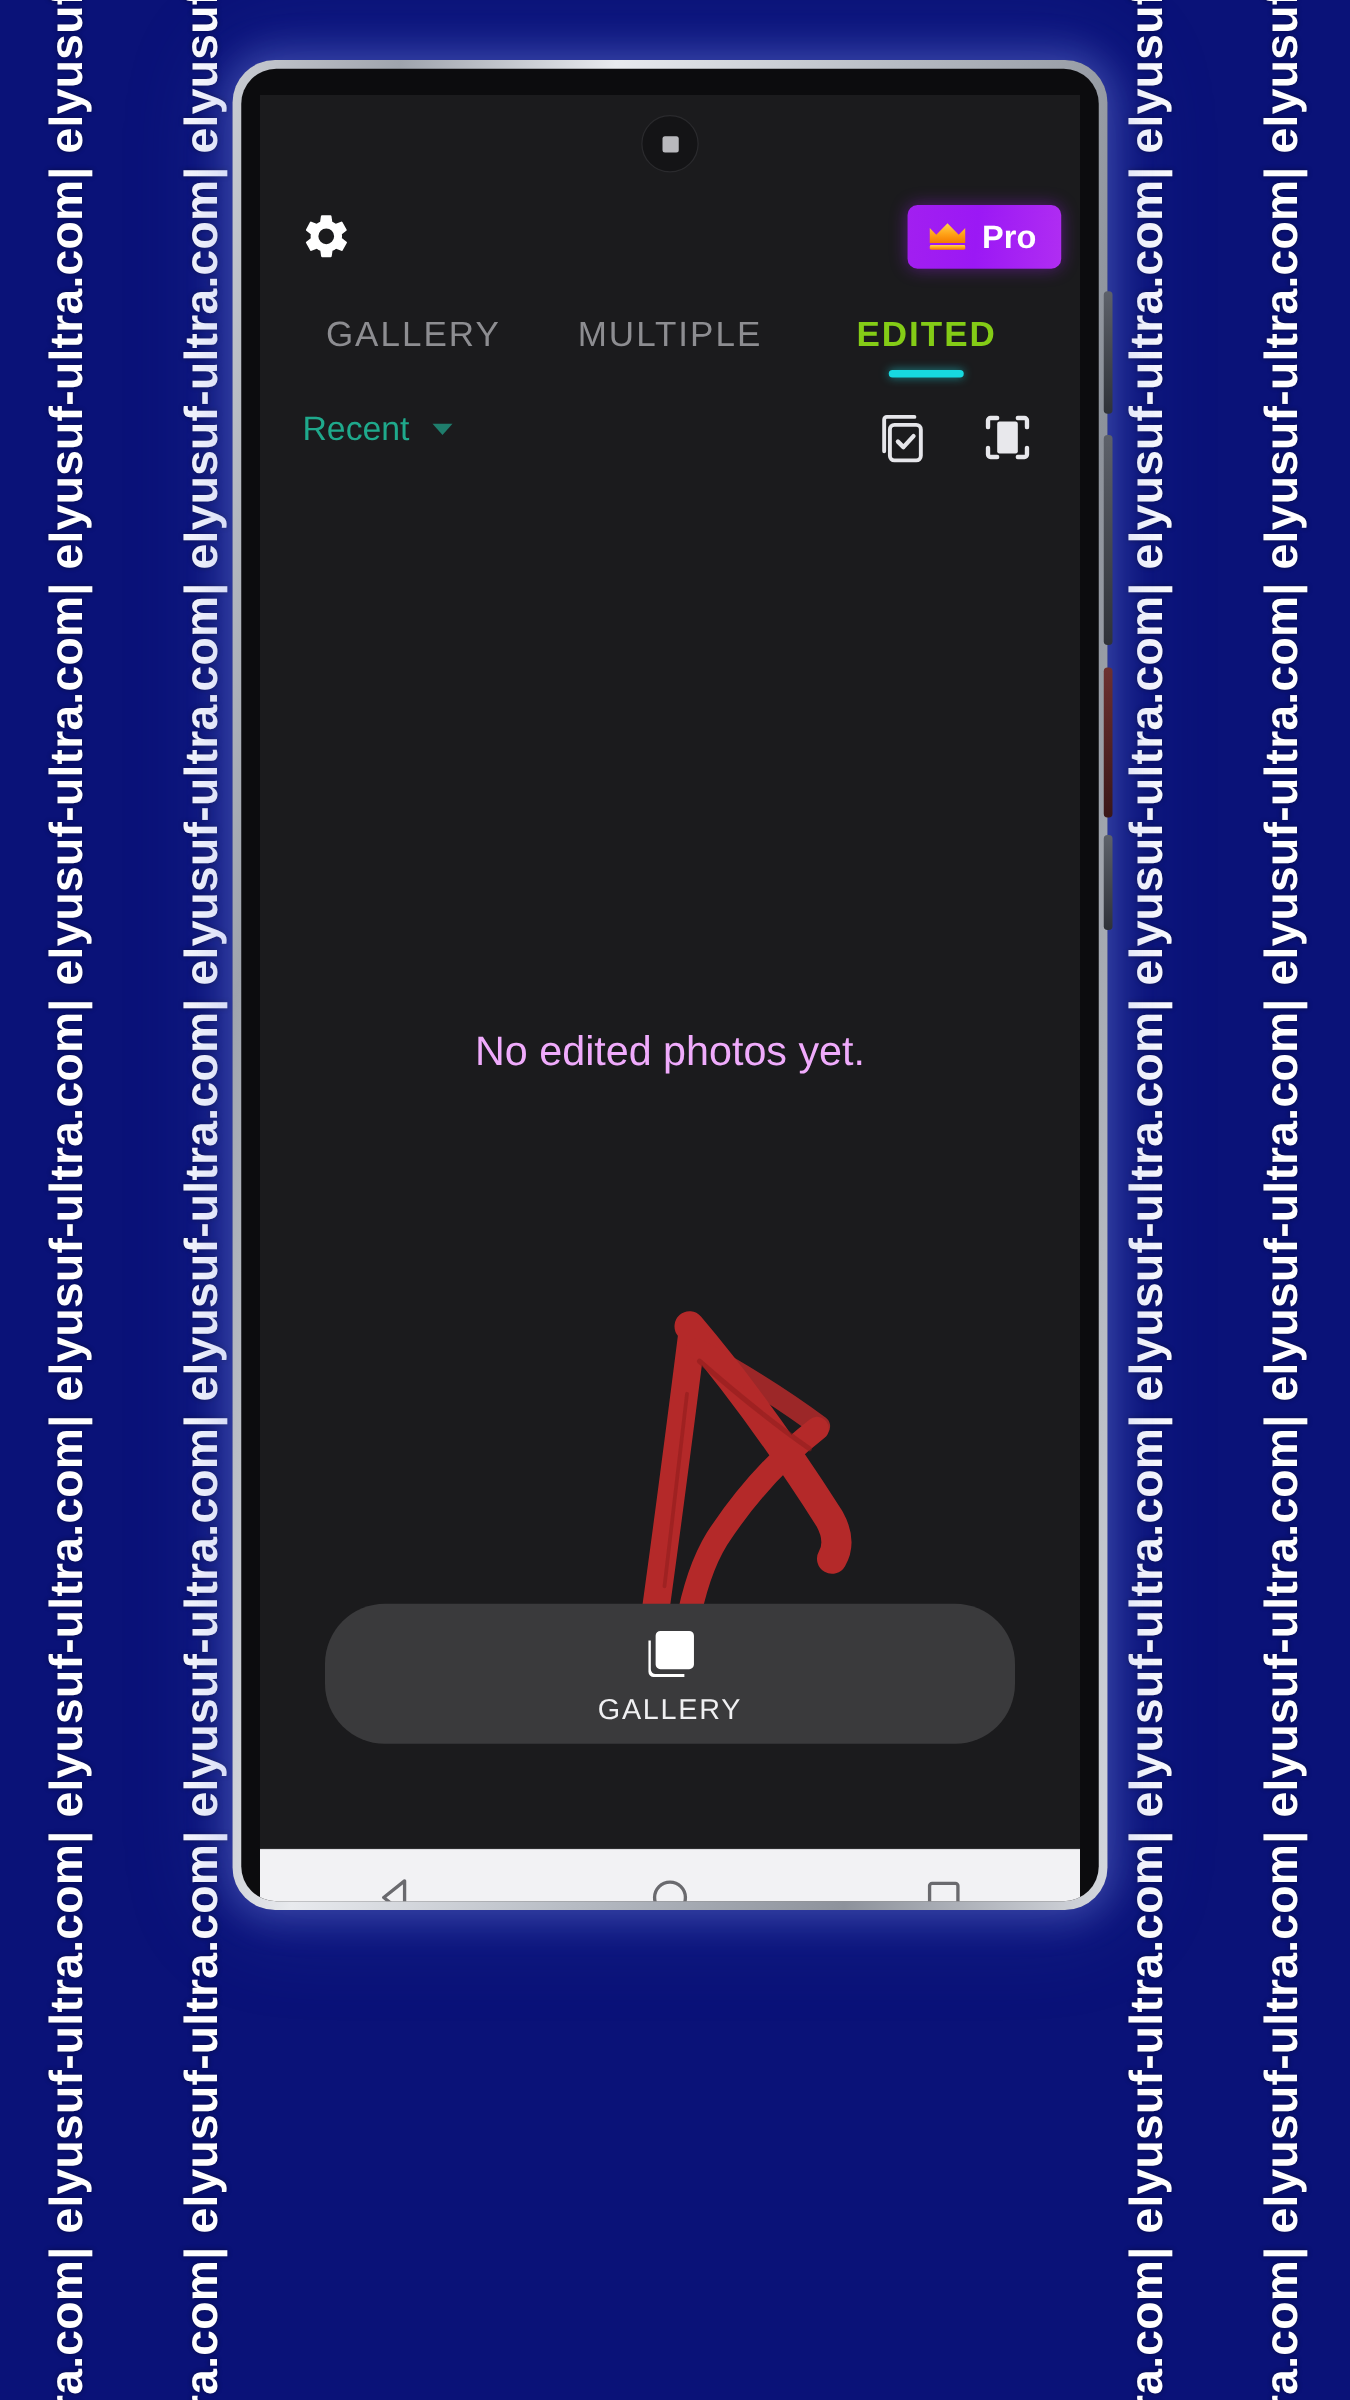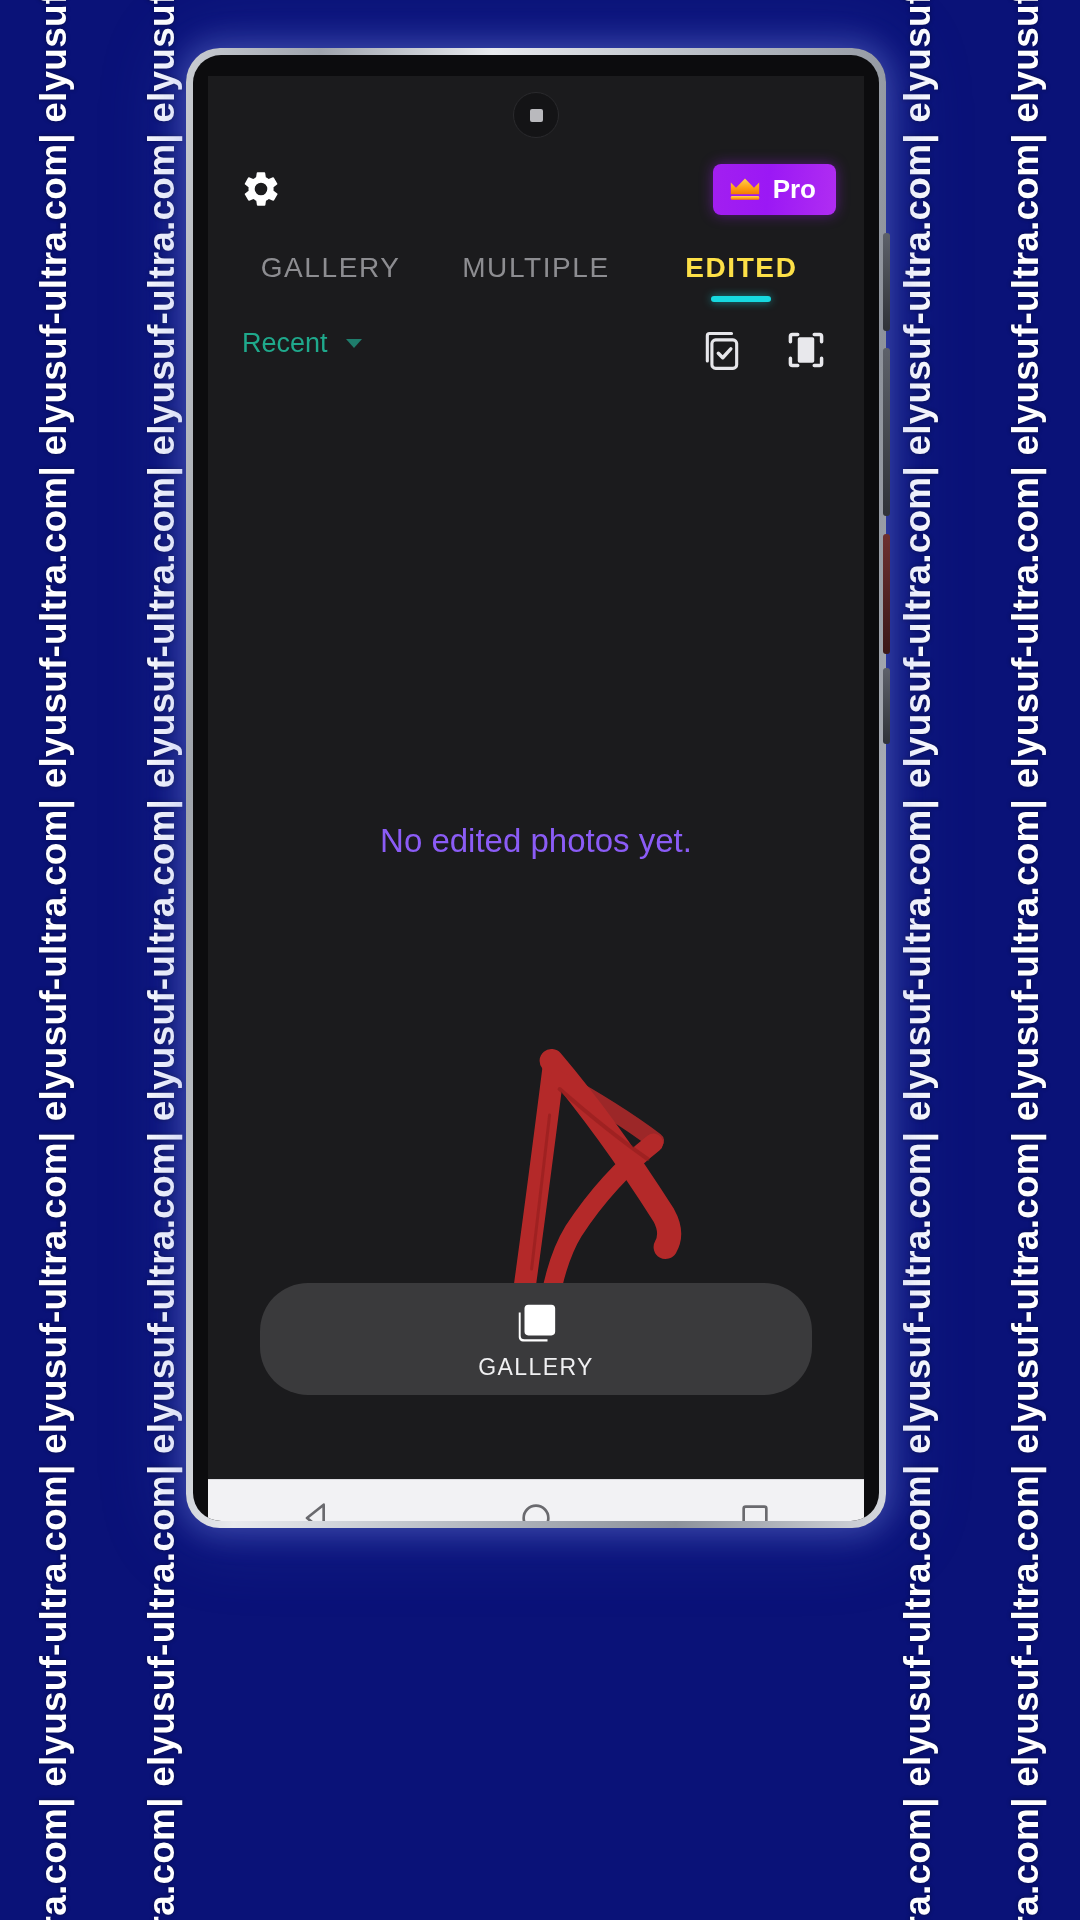--- a/index.html
+++ b/index.html
@@ -94,21 +94,21 @@
     display:block;
     width:13px; height:13px;
     border-radius:2px;
     background:#b9b9bd;
   }
 
   
   .app-header {
     margin-top:74px;
     height:78px;
-    padding:0 28px 0 32px;
+    padding:0 15px 0 32px;
     display:flex; align-items:center; justify-content:space-between;
   }
   .gear-icon { width:42px; height:42px; display:block; }
   .pro-btn {
     display:flex; align-items:center; gap:11px;
     padding:10px 20px 10px 15px;
     border-radius:8px;
     background:linear-gradient(95deg,#a21ff0 0%,#9b18f5 45%,#b02df2 100%);
     box-shadow:0 0 14px rgba(160,30,240,.45);
   }
@@ -128,21 +128,21 @@
     text-align:center;
     padding-top:10px;
     display:flex; flex-direction:column; align-items:center; gap:12px;
   }
   .tab-label {
     font-size:28px;
     letter-spacing:1.6px;
     color:#8d8d91;
     font-family:"Liberation Sans", sans-serif;
   }
-  .tab.active .tab-label { color:#fde047; font-weight:bold; }
+  .tab.active .tab-label { color:#84cc16; font-weight:bold; }
   .tab-underline {
     width:60px; height:6px; border-radius:3px;
     background:transparent;
   }
   .tab.active .tab-underline { background:#17d9e0; box-shadow:0 0 8px rgba(23,217,224,.6); }
 
   
   .filter-row {
     margin-top:26px;
     padding:0 36px 0 34px;
@@ -165,21 +165,21 @@
 
   
   .content {
     flex:1;
     position:relative;
     display:flex; flex-direction:column;
     align-items:center; justify-content:center;
     padding-bottom:140px;
   }
   .empty-text {
-    color:#8b5cf6;
+    color:#f0abfc;
     font-size:33px;
     font-family:"Liberation Sans", sans-serif;
     margin-bottom:42px;
   }
   .start-btn {
     background:#25cfd8;
     color:#ffffff;
     font-size:33px;
     font-weight:bold;
     font-family:"Liberation Sans", sans-serif;

